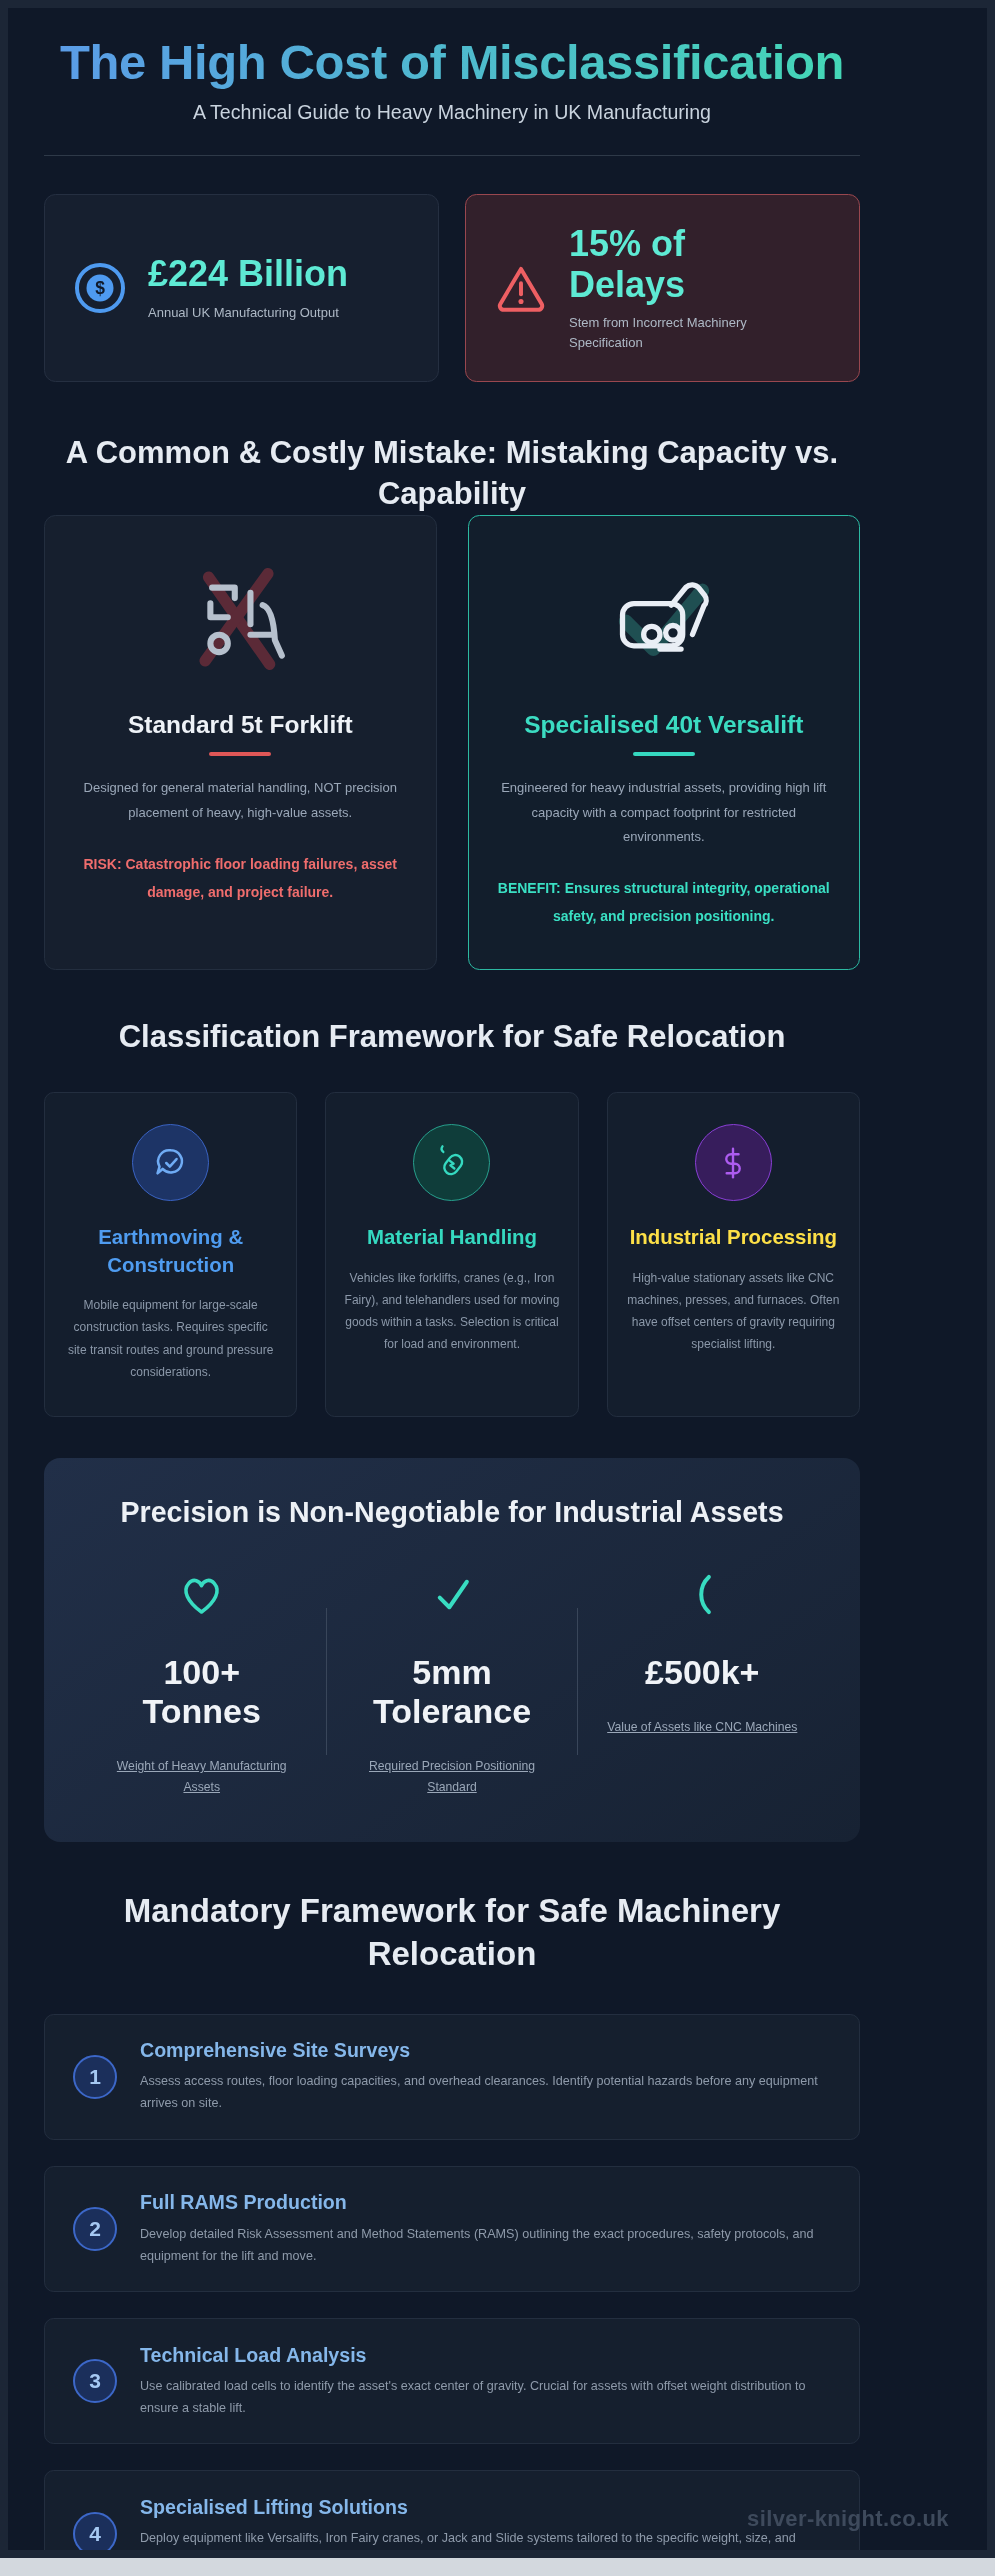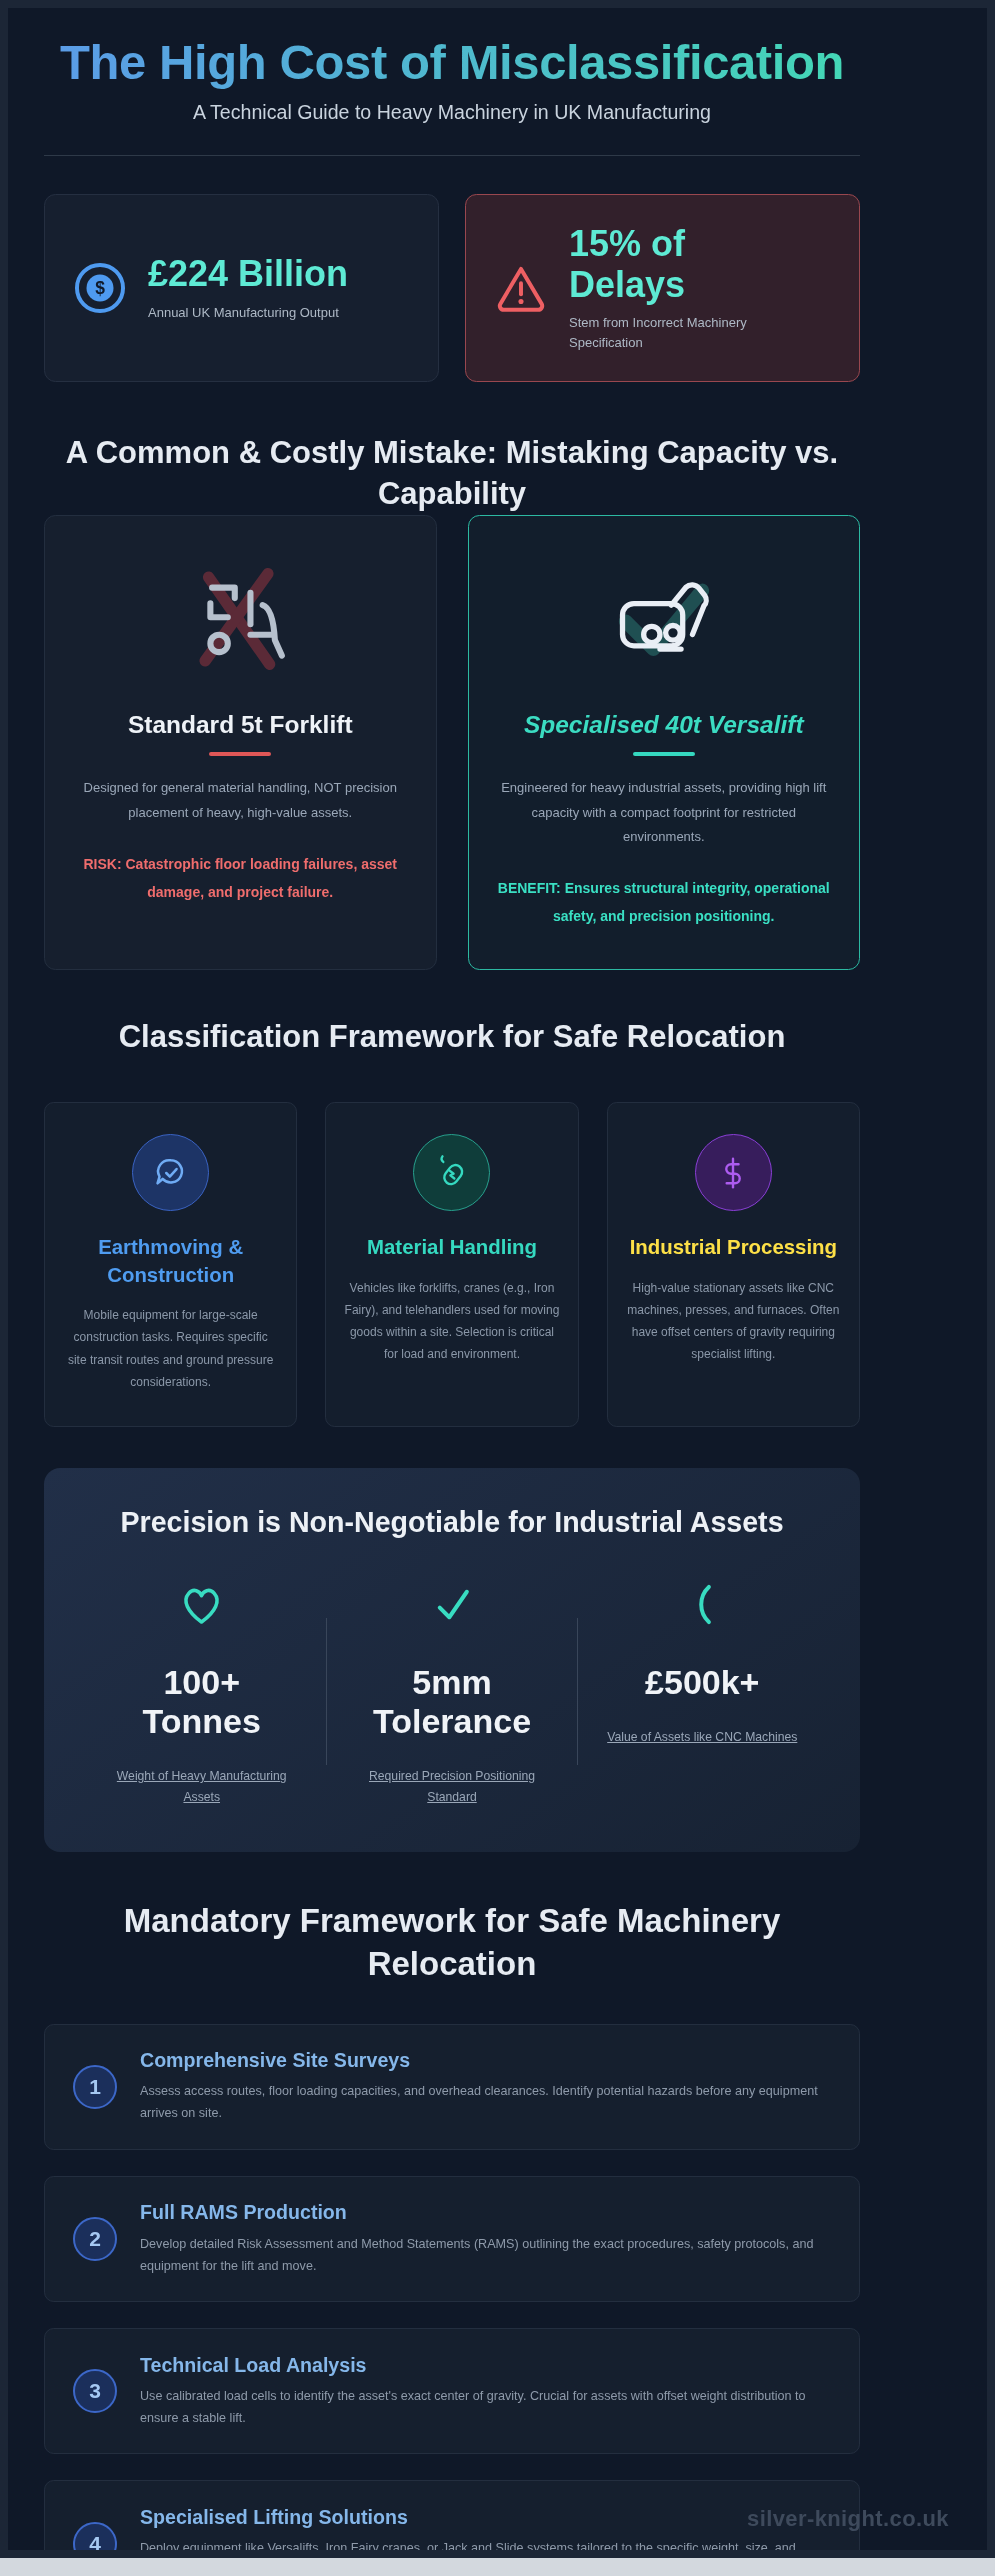--- a/index.html
+++ b/index.html
@@ -54,31 +54,31 @@
   
   .compare { display:grid; grid-template-columns:1fr 1fr; gap:31px; }
   .compare-card {
     min-height:384px; border-radius:11.4px; padding:33px 28px 39px; text-align:center;
   }
   .compare-card.risk    { background:#161f2e; border:0.8px solid #232e3f; }
   .compare-card.benefit { background:#121e2c; border:1.6px solid #2cb9a2; }
   .compare-icon { height:139px; display:flex; align-items:center; justify-content:center; }
   .compare-title { margin-top:23px; font-size:24.5px; font-weight:700; }
   .compare-card.risk .compare-title    { color:#eef2f7; }
-  .compare-card.benefit .compare-title { color:#3bdcc2;font-style:italic; }
+  .compare-card.benefit .compare-title { color:#3bdcc2; }
   .bar { width:62px; height:4.1px; border-radius:2.4px; margin:13px auto 19.6px; }
   .bar.red  { background:#e05757; }
   .bar.teal { background:#35d9c0; }
   .compare-desc { font-size:13px; color:#9aa7b8; line-height:1.9; max-width:384px; margin:0 auto; }
   .compare-callout { margin-top:24.5px; font-size:14px; font-weight:700; line-height:2.0; max-width:359px; margin-left:auto; margin-right:auto; }
   .compare-card.risk .compare-callout    { color:#ef6d6d; }
   .compare-card.benefit .compare-callout { color:#3ae0c4; }
 
   
-  .classes { margin-top:44px; display:grid; grid-template-columns:1fr 1fr 1fr; gap:28px; }
+  .classes { margin-top:34px; display:grid; grid-template-columns:1fr 1fr 1fr; gap:28px; }
   .class-card {
     min-height:245px; background:#141e2d; border:0.8px solid #232e3f; border-radius:9.8px;
     padding:31px 18px 33px; text-align:center;
   }
   .class-circle {
     width:77px; height:77px; border-radius:50%; margin:0 auto 23px;
     display:flex; align-items:center; justify-content:center;
   }
   .circle-blue   { background:#1d3466; border:1.6px solid #3a63c4; }
   .circle-teal   { background:#0f3d3a; border:1.6px solid #27a08d; }
@@ -229,21 +229,21 @@
         <div class="class-circle circle-teal">
           <svg viewBox="0 0 48 48" width="38" height="38">
             <g fill="none" stroke="#35d9c0" stroke-width="3" stroke-linecap="round" stroke-linejoin="round">
               <rect x="17" y="13" width="17" height="26" rx="8.5" transform="rotate(38 25.5 26)"></rect>
               <path d="M21 21 l5 4 -4 2 5 4"></path>
               <path d="M13 10 q-4 -3 -1 -7"></path>
             </g>
           </svg>
         </div>
         <h3 class="class-title teal">Material Handling</h3>
-        <p class="class-desc">Vehicles like forklifts, cranes (e.g., Iron Fairy), and telehandlers used for moving goods within a site. Selection is critical for load and environment.</p>
+        <p class="class-desc">Vehicles like forklifts, cranes (e.g., Iron Fairy), and telehandlers used for moving goods within a tasks. Selection is critical for load and environment.</p>
       </article>
       <article class="class-card">
         <div class="class-circle circle-purple">
           <svg viewBox="0 0 48 48" width="38" height="38">
             <g fill="none" stroke="#ad5cf0" stroke-width="3" stroke-linecap="round">
               <path d="M24 6 v36"></path>
               <path d="M31 13 h-9.5 a6 6 0 0 0 0 12 h5 a6 6 0 0 1 0 12 h-10.5"></path>
             </g>
           </svg>
         </div>

